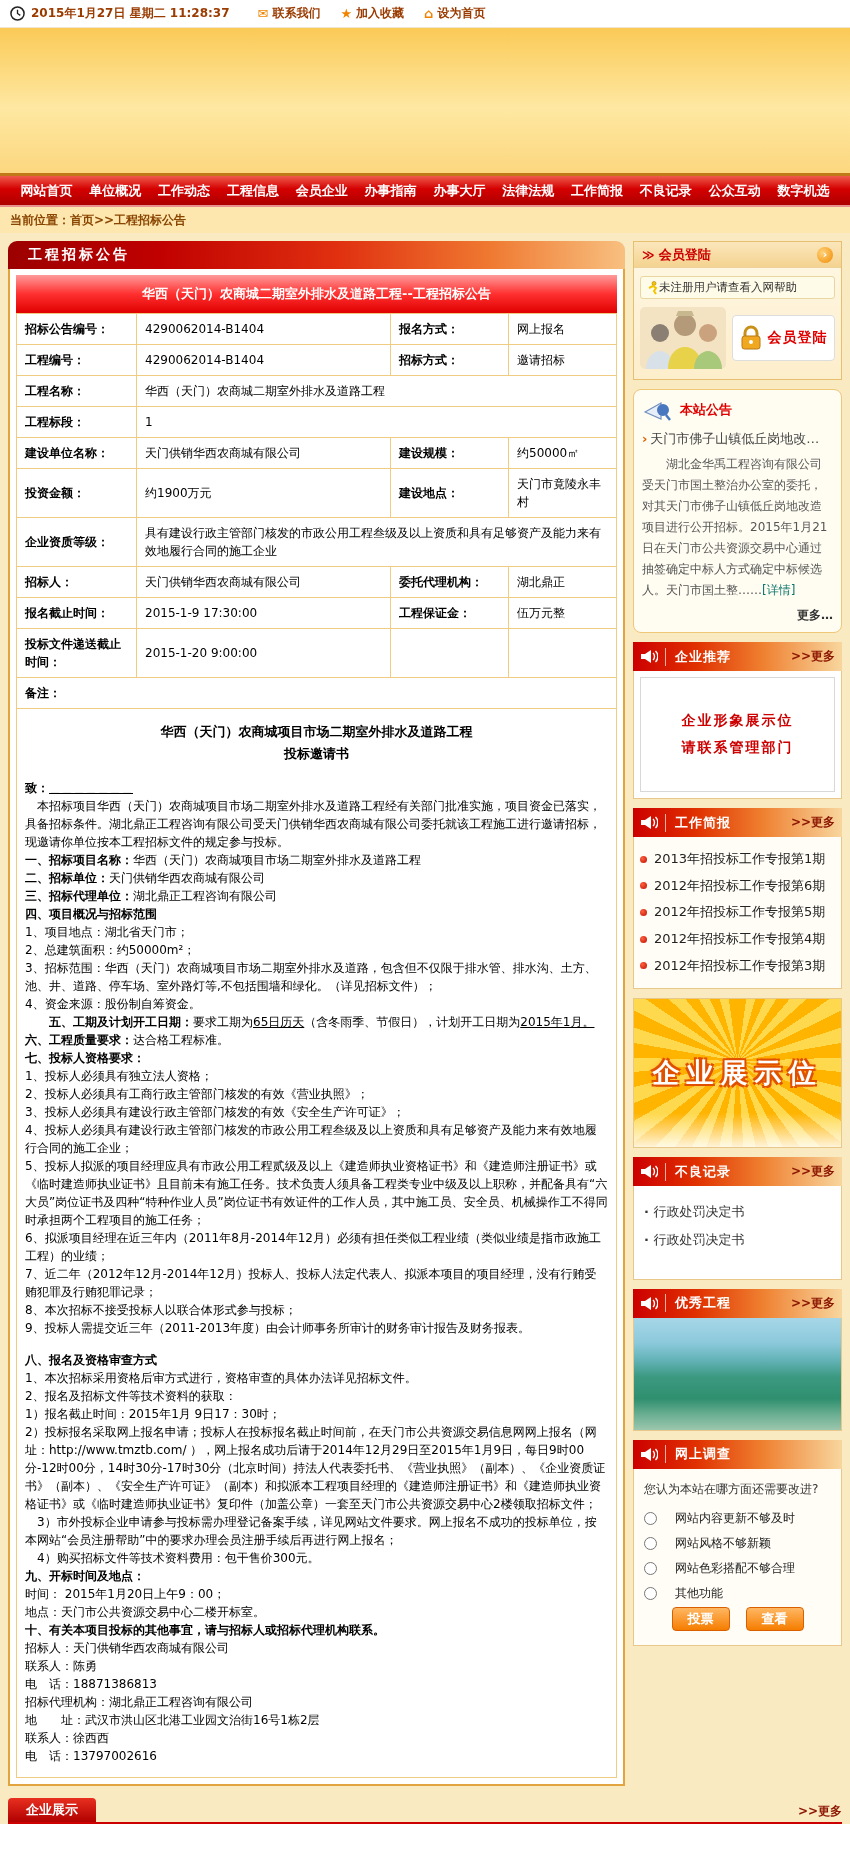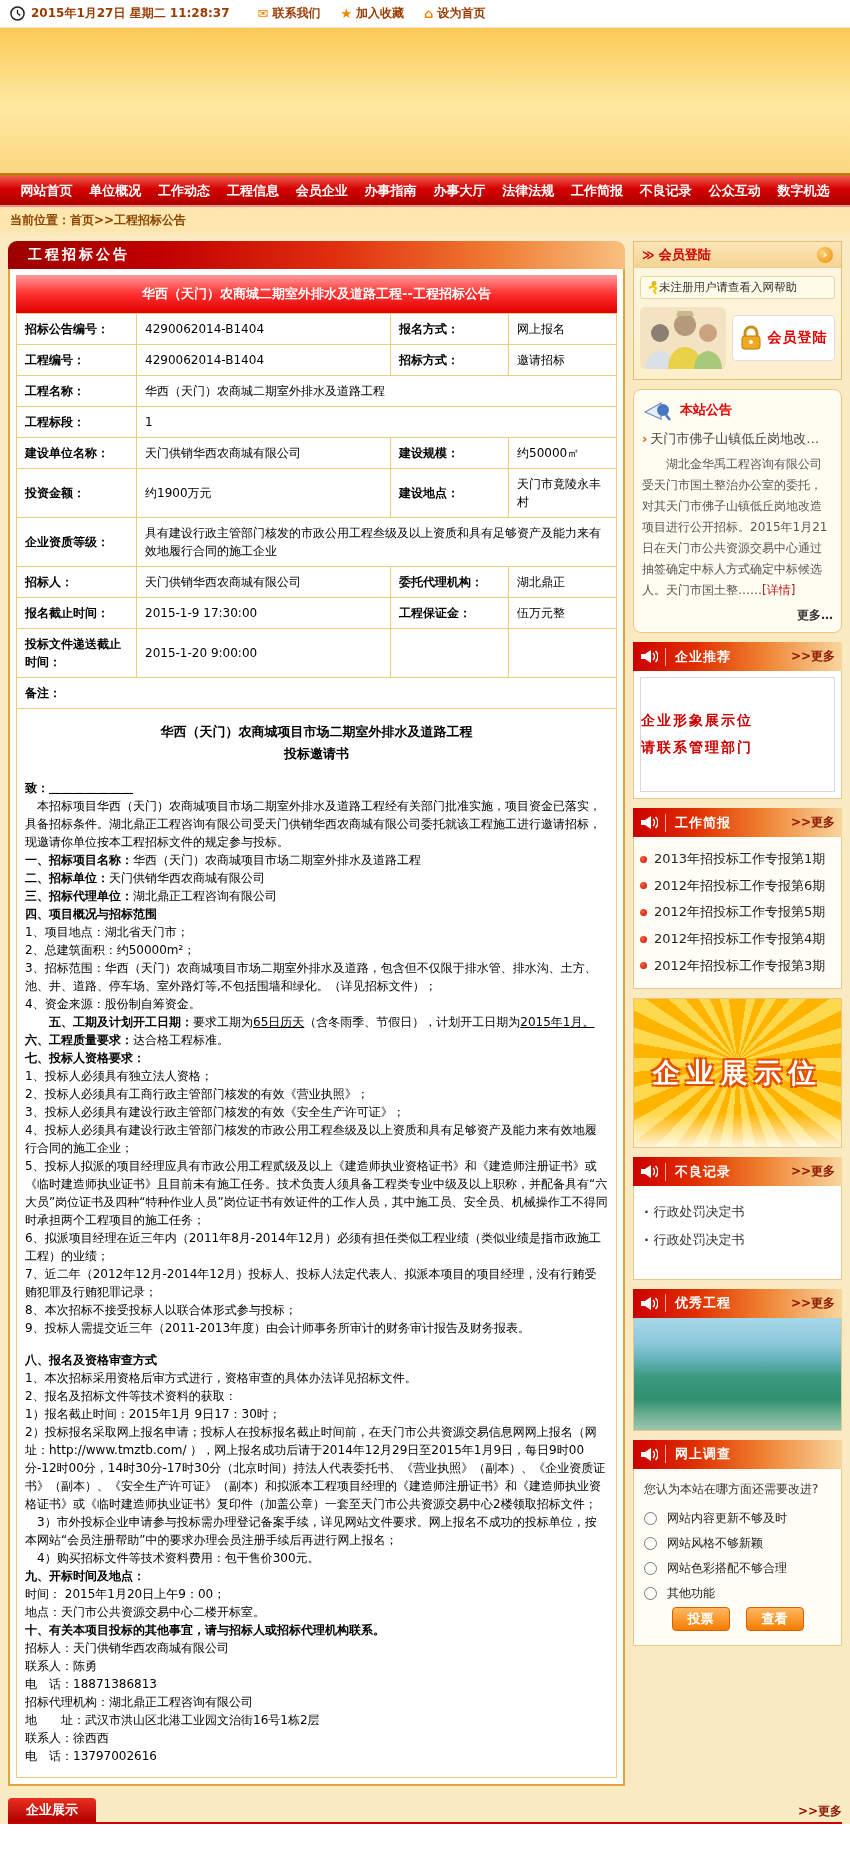--- a/index.html
+++ b/index.html
@@ -55,50 +55,50 @@
   .login-row{display:flex;align-items:center;padding:2px 6px 10px;gap:6px;}
   .login-btn{flex:1;background:#fff;border:1px solid #ddd;border-radius:4px;display:flex;align-items:center;justify-content:center;gap:6px;padding:9px 4px;cursor:pointer;}
   .login-btn .txt{color:#e00000;font-weight:bold;font-size:14px;letter-spacing:1px;}
 
   
   .noticebox{border:1px solid #f0c678;border-radius:8px;background:#fffdf2;padding:8px;}
   .noticebox .nhd{display:flex;align-items:center;gap:8px;color:#e00000;font-weight:bold;font-size:13px;}
   .notice-link{font-size:13px;color:#444;margin:8px 0 6px;cursor:pointer;}
   .notice-link .arr{color:#e06000;font-weight:bold;margin-right:3px;}
   .notice-text{font-size:12px;color:#555;line-height:1.75;text-indent:2em;margin:0;}
-  .detail-link{color:#b91c1c;cursor:pointer;margin-top:29px;}
+  .detail-link{color:#0f766e;cursor:pointer;margin-top:29px;}
   .more-link{text-align:right;font-size:12px;color:#333;font-weight:bold;margin-top:6px;cursor:pointer;}
 
   
   .sec-hd{height:29px;display:flex;align-items:center;background:linear-gradient(90deg,#cc0000 0%,#e03000 30%,#ef8030 62%,#f8d69e 100%);padding:0 7px;}
   .sec-hd .spk{flex:none;display:flex;align-items:center;}
   .sec-hd .ttl{color:#fff;font-weight:bold;font-size:13px;margin-left:7px;flex:1;border-left:1px solid rgba(255,255,255,.65);padding-left:9px;letter-spacing:1px;}
   .sec-hd .more{color:#8b1500;font-size:12px;font-weight:bold;cursor:pointer;}
   .sec-bd{border:1px solid #e8c88a;border-top:none;background:#fff;}
 
   .showcase-bd{height:128px;display:flex;padding:6px;}
-  .showcase-inner{flex:1;border:1px solid #d8d8d8;display:flex;flex-direction:column;justify-content:center;gap:9px;color:#cc0000;font-weight:bold;font-size:14px;letter-spacing:2px;}
+  .showcase-inner{flex:1;border:1px solid #d8d8d8;display:flex;flex-direction:column;align-items:center;justify-content:center;gap:9px;color:#cc0000;font-weight:bold;font-size:14px;letter-spacing:2px;}
 
   .brief-list{padding:9px 6px;background:#fffdf6;}
   .brief-item{display:flex;align-items:center;gap:7px;font-size:13px;color:#222;line-height:2.05;cursor:pointer;}
   .dot{width:7px;height:7px;border-radius:50%;background:radial-gradient(circle at 35% 35%,#ff6040,#bb1100);flex:none;}
 
   .sunburst{height:150px;border:1px solid #e8c88a;position:relative;overflow:hidden;background:repeating-conic-gradient(from 0deg at 50% 42%,#ffb400 0deg 8deg,#ffd94d 8deg 16deg);display:flex;align-items:center;justify-content:center;cursor:pointer;}
   .sunburst::after{content:"";position:absolute;left:0;right:0;bottom:0;height:34px;background:linear-gradient(180deg,rgba(255,255,255,0),rgba(255,255,255,.85));}
   .sunburst .sbtxt{position:relative;color:#fff;font-size:27px;font-weight:bold;letter-spacing:7px;text-shadow:2px 2px 0 #e05000,-2px -2px 0 #e05000,2px -2px 0 #e05000,-2px 2px 0 #e05000,0 0 7px #ff9000;}
 
   .bad-list{padding:12px 10px 26px;}
   .bad-item{font-size:13px;color:#333;line-height:2.1;cursor:pointer;}
   .bad-item::before{content:"· ";font-weight:bold;}
 
   .photo{height:112px;margin:0;background:linear-gradient(180deg,#a6d7e8 0%,#8cc9db 22%,#62b2b6 38%,#3d9a82 52%,#2e8f6e 72%,#6aae92 86%,#9cc7ae 100%);cursor:pointer;}
 
   .survey-bd{padding:12px 10px 14px;background:#fffdf6;}
   .survey-q{font-size:12px;color:#333;margin:0 0 8px;}
-  .opt{display:flex;align-items:center;gap:10px;font-size:12px;color:#222;line-height:2.1;}
+  .opt{display:flex;align-items:center;gap:18px;font-size:12px;color:#222;line-height:2.1;}
   .opt input{margin:0;}
   .survey-btns{display:flex;justify-content:center;gap:16px;}
   .obtn{width:58px;height:24px;background:linear-gradient(180deg,#ffb763,#f57d00);border:1px solid #d86000;border-radius:4px;color:#fff;font-weight:bold;font-size:13px;cursor:pointer;font-family:inherit;}
 
   
   .ent{margin:4px 8px 0;}
   .ent-hd{display:flex;align-items:flex-end;justify-content:space-between;border-bottom:2px solid #cc0000;}
   .ent-tab{background:linear-gradient(180deg,#e83020,#b00000);color:#fff;font-weight:bold;font-size:13px;padding:3px 18px;border-radius:4px 4px 0 0;cursor:pointer;}
   .ent-more{color:#8b1500;font-size:12px;font-weight:bold;cursor:pointer;padding-bottom:2px;}
 </style>

